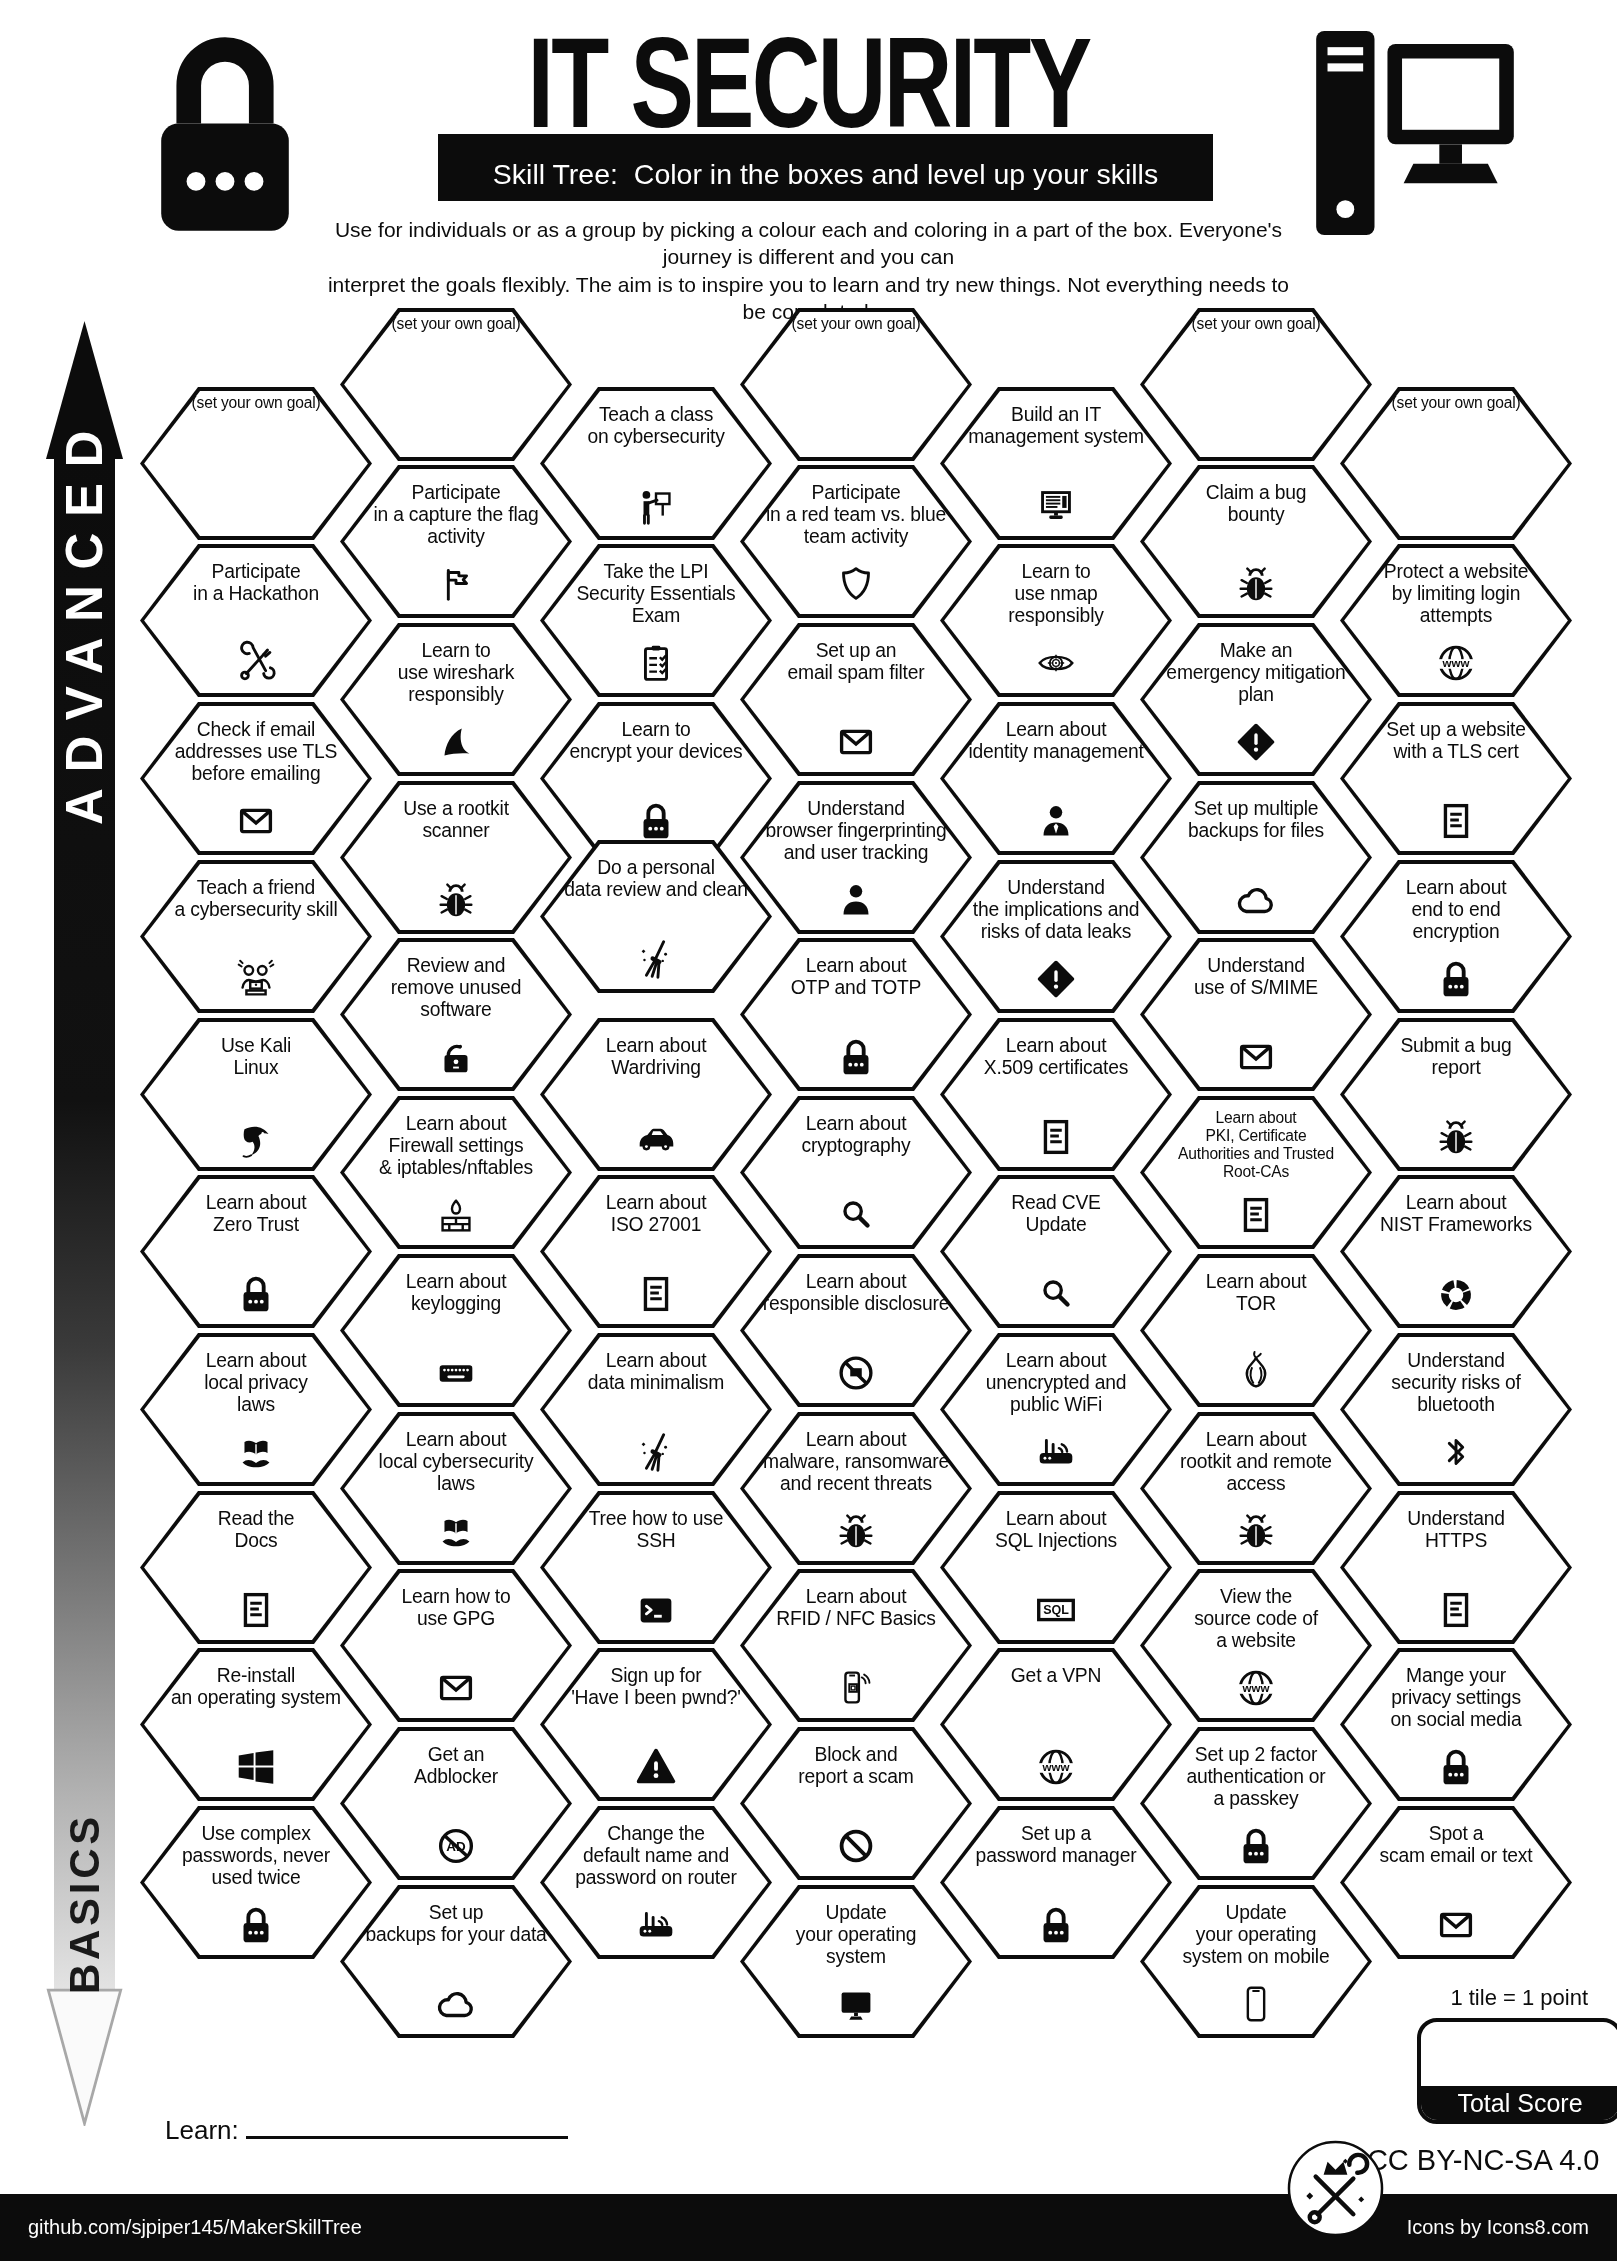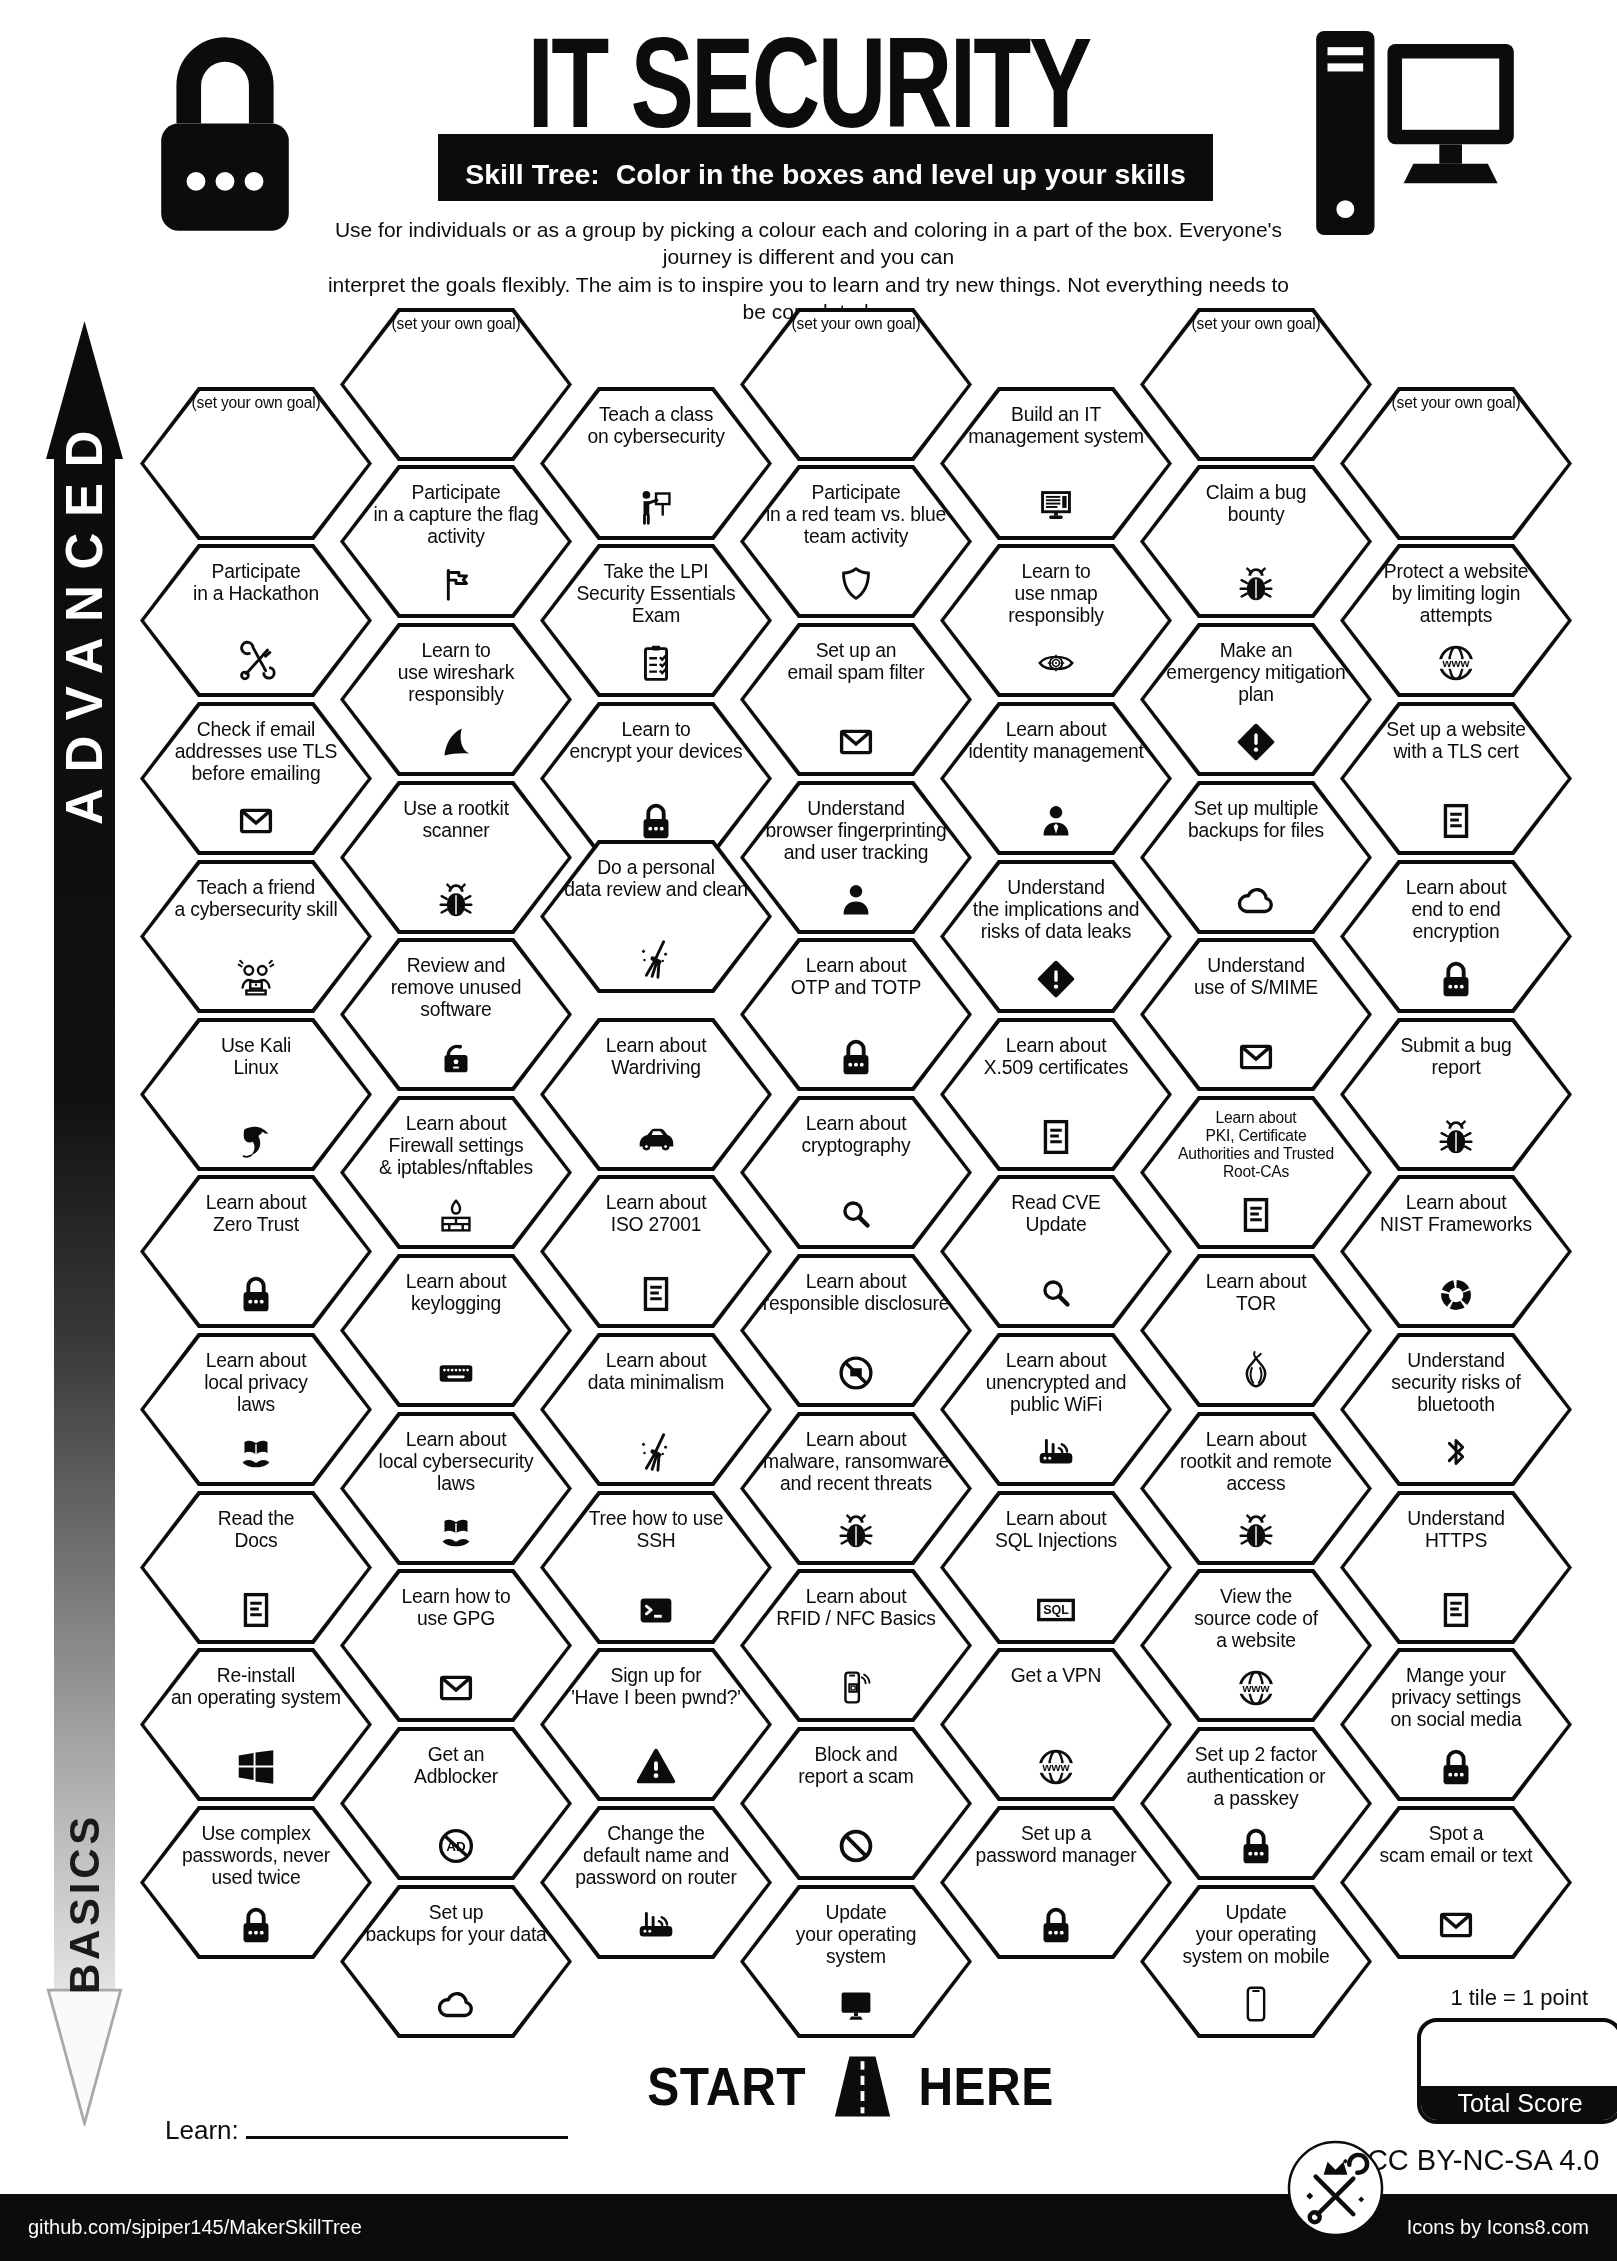--- a/index.html
+++ b/index.html
@@ -6,21 +6,21 @@
   .page{position:relative;width:1617px;height:2261px;background:#fff;overflow:hidden;
         font-family:"Liberation Sans",sans-serif;color:#0c0c0c;}
   
   .big-lock{position:absolute;left:138px;top:19.3px;width:174px;height:232px;}
   .big-computer{position:absolute;left:1309px;top:17.5px;width:212px;height:243px;}
   .title{position:absolute;left:0;right:0;top:9.2px;text-align:center;
          font-size:100px;font-weight:700;letter-spacing:-2.8px;
          transform:scale(.95,1.28);transform-origin:center top;white-space:nowrap;}
   .subtitle-bar{position:absolute;left:438px;top:134px;width:775px;height:67px;background:#0c0c0c;
          display:flex;align-items:center;justify-content:center;}
-  .subtitle-bar span{color:#fff;font-size:28.5px;font-weight:700;white-space:pre-wrap;margin-top:14px;}
+  .subtitle-bar span{color:#fff;font-size:28.5px;font-weight:400;white-space:pre-wrap;margin-top:14px;}
   .desc{position:absolute;left:321px;top:216px;width:975px;text-align:center;
         font-size:21px;line-height:1.3;}
   
   .axis{position:absolute;left:46px;top:321px;width:77px;height:1805px;}
   .axis-head-top{position:absolute;left:0;top:0;width:77px;height:138px;background:#0c0c0c;
         clip-path:polygon(50% 0,100% 100%,0 100%);}
   .axis-body{position:absolute;left:8.3px;top:136px;width:61px;height:1533px;
         background:linear-gradient(180deg,#0c0c0c 0%,#111 42%,#3a3a3a 58%,#7a7a7a 74%,#b5b5b5 88%,#e3e3e3 100%);}
   .axis-head-bottom{position:absolute;left:0;bottom:0;width:77px;height:138px;}
   .axis-word{position:absolute;left:0;width:77px;display:flex;align-items:center;justify-content:center;
@@ -1000,33 +1000,20 @@
         <div class="hex-b"></div>
         <div class="hex-i"></div>
         <div class="hex-label">Spot a
 scam email or text</div>
         <svg viewBox="0 0 100 100" class="hex-icon">
           <use href="#i-envelope"></use>
         </svg>
       </div>
     </div>
 
-  <div class="start">
-    <span>START</span>
-    <svg class="road-icon" viewBox="0 0 100 90">
-        <path d="M33 6h34l19 78H14z" fill="#0c0c0c"></path>
-        <g fill="#fff">
-          <rect x="47.5" y="12" width="5" height="11"></rect>
-          <rect x="47.5" y="31" width="5" height="12"></rect>
-          <rect x="47.5" y="51" width="5" height="13"></rect>
-          <rect x="47.5" y="72" width="5" height="8"></rect>
-        </g>
-      </svg>
-    <span>HERE</span>
-  </div>
 
   <div class="name-row">
     <span>Learn:</span><span class="name-line"></span>
   </div>
 
   <div class="tile-note">1 tile = 1 point</div>
   <div class="score-box">
     <div class="score-bar">Total Score</div>
   </div>
 

